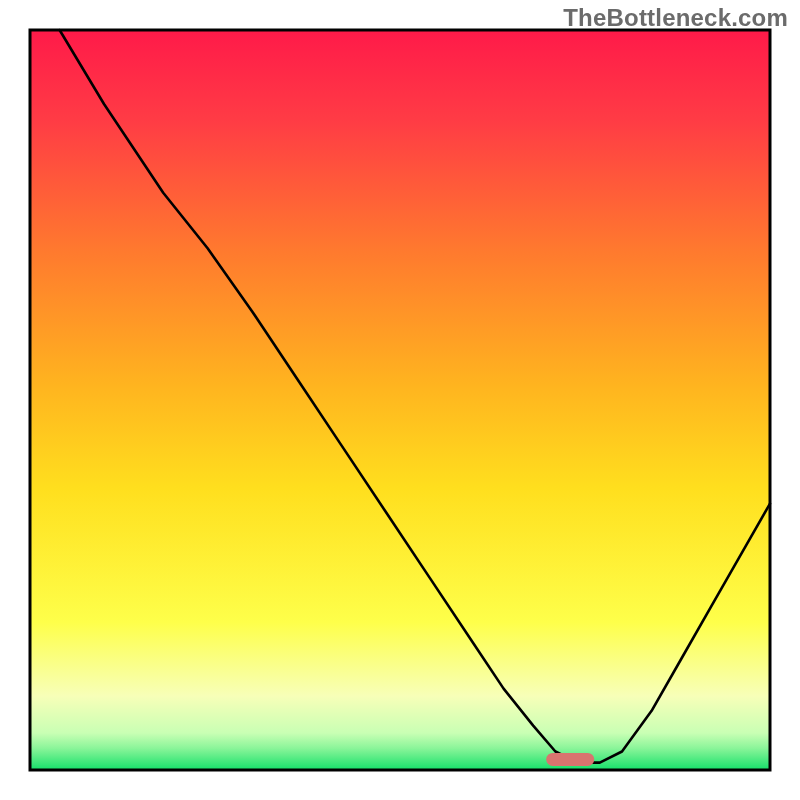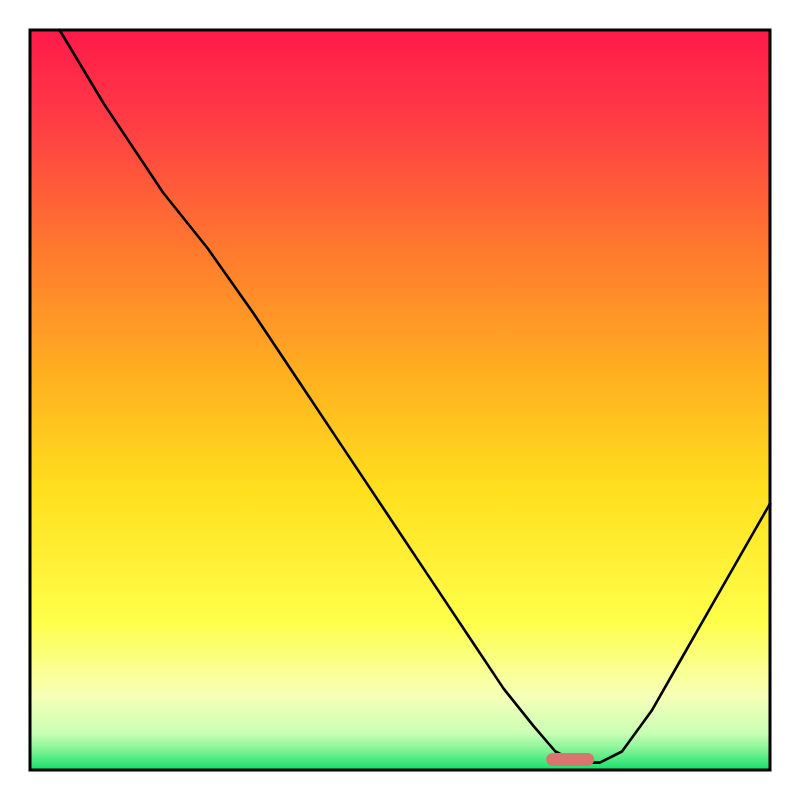--- a/index.html
+++ b/index.html
@@ -21,20 +21,21 @@
     font-weight: bold;
     color: #6b6b6b;
     letter-spacing: 0.2px;
   }
   svg { display: block; }
 </style>
 </head>
 <body>
 
 <div class="wrap">
+  <div class="watermark">TheBottleneck.com</div>
   <svg id="chart" width="800" height="800" viewBox="0 0 800 800">
       <defs>
         <linearGradient id="bg" x1="0" y1="0" x2="0" y2="1">
           <stop offset="0%" stop-color="#ff1a49"></stop>
           <stop offset="12%" stop-color="#ff3b45"></stop>
           <stop offset="30%" stop-color="#ff7a2e"></stop>
           <stop offset="48%" stop-color="#ffb41f"></stop>
           <stop offset="62%" stop-color="#ffdf1e"></stop>
           <stop offset="80%" stop-color="#feff4a"></stop>
           <stop offset="90%" stop-color="#f7ffb8"></stop>

